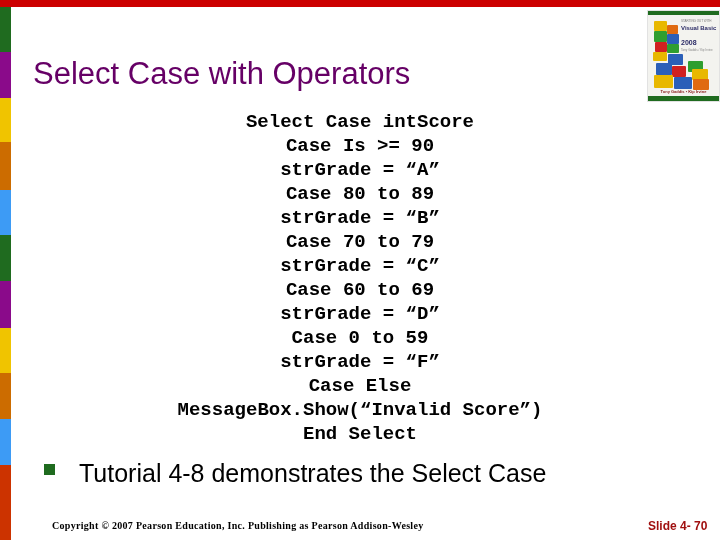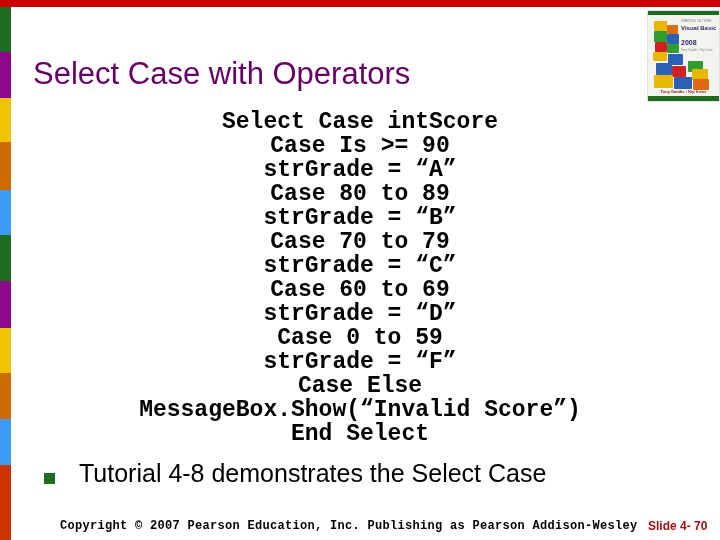--- a/index.html
+++ b/index.html
@@ -141,65 +141,65 @@
     border-radius: 1px;
   }
   
   .code {
     position: absolute;
     left: 40px;
     top: 110px;
     width: 640px;
     text-align: center;
     font-family: "Liberation Mono", "DejaVu Sans Mono", monospace;
-    font-size: 23px;
+    font-size: 19px;
     line-height: 24px;
     font-weight: bold;
     color: #000000;
     white-space: pre;
   }
   .code-line {
     display: block;
     white-space: pre;
   }
   
   .bullet-row {
     position: absolute;
     left: 44px;
     top: 458px;
     width: 620px;
     display: flex;
-    align-items: flex-end;
+    align-items: center;
   }
   .bullet-mark {
     width: 11px;
     height: 11px;
     background: #1f6b1f;
     flex: 0 0 auto;
     position: relative;
     top: -4px;
   }
   .bullet-text {
     margin-left: 24px;
     font-size: 25px;
     line-height: 30px;
     color: #000000;
     font-family: "Liberation Sans", sans-serif;
     white-space: nowrap;
   }
   
   .footer-copy {
     position: absolute;
-    left: 60px;
+    left: 52px;
     top: 521px;
-    font-size: 12px;
+    font-size: 10px;
     line-height: 10px;
     font-weight: bold;
     color: #000000;
-    font-family: Liberation Mono, monospace;
+    font-family: Liberation Serif, serif;
     letter-spacing: 0.3px;
     white-space: nowrap;
   }
   .footer-slide {
     position: absolute;
     left: 648px;
     top: 519px;
     font-size: 12px;
     line-height: 14px;
     font-weight: bold;

